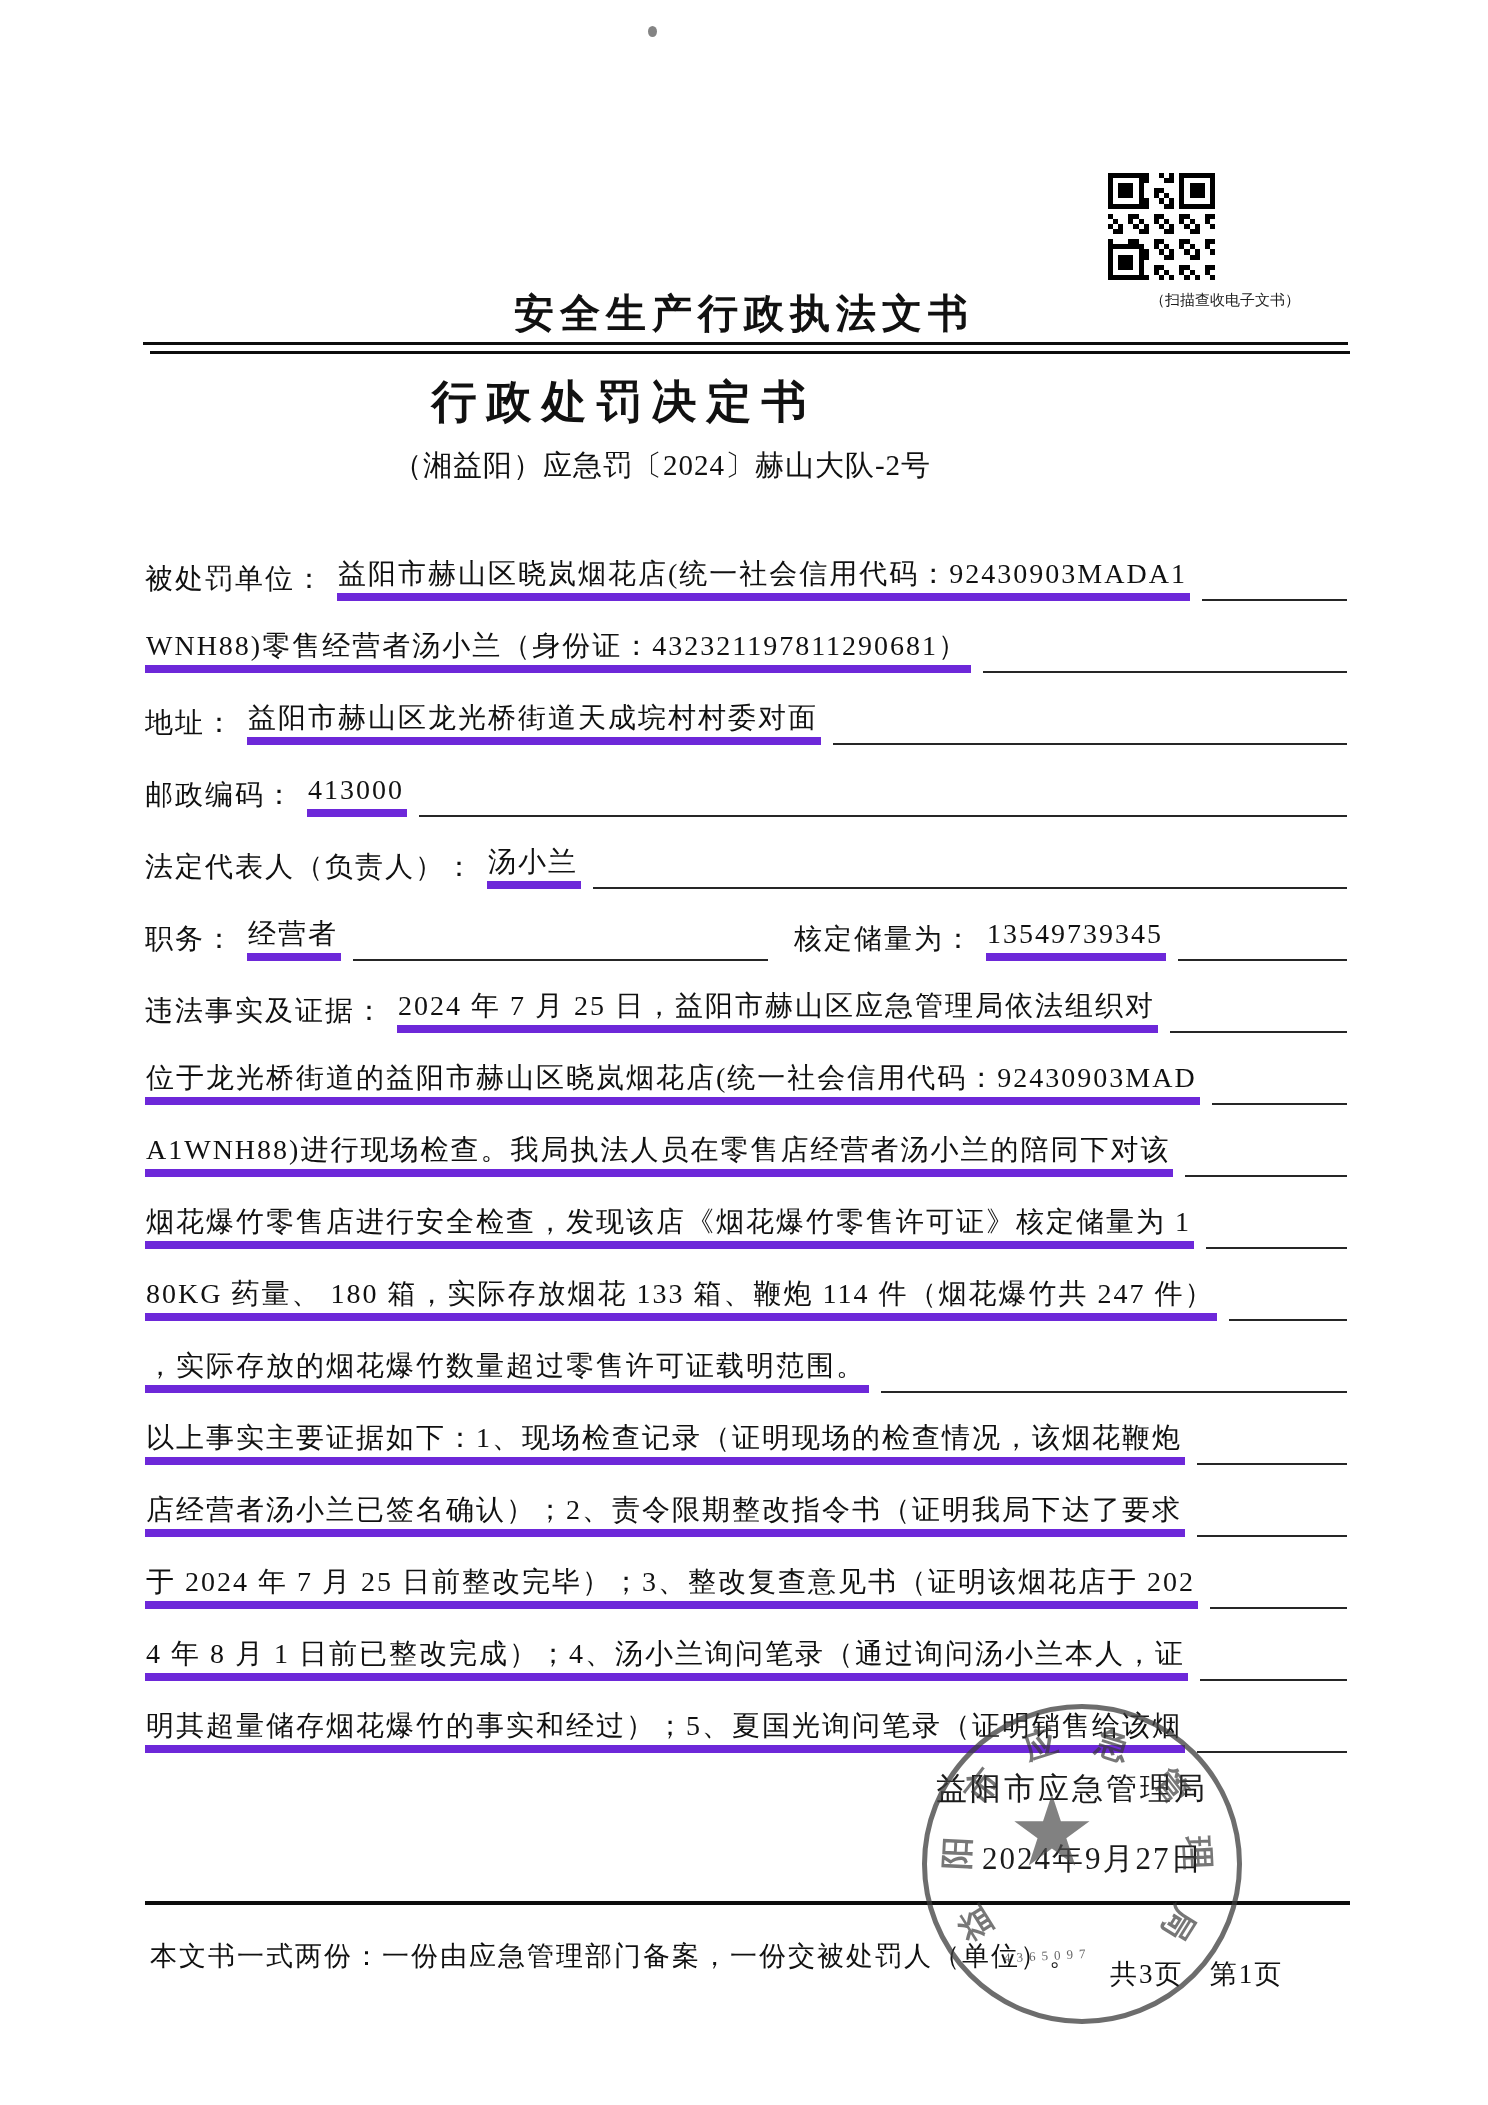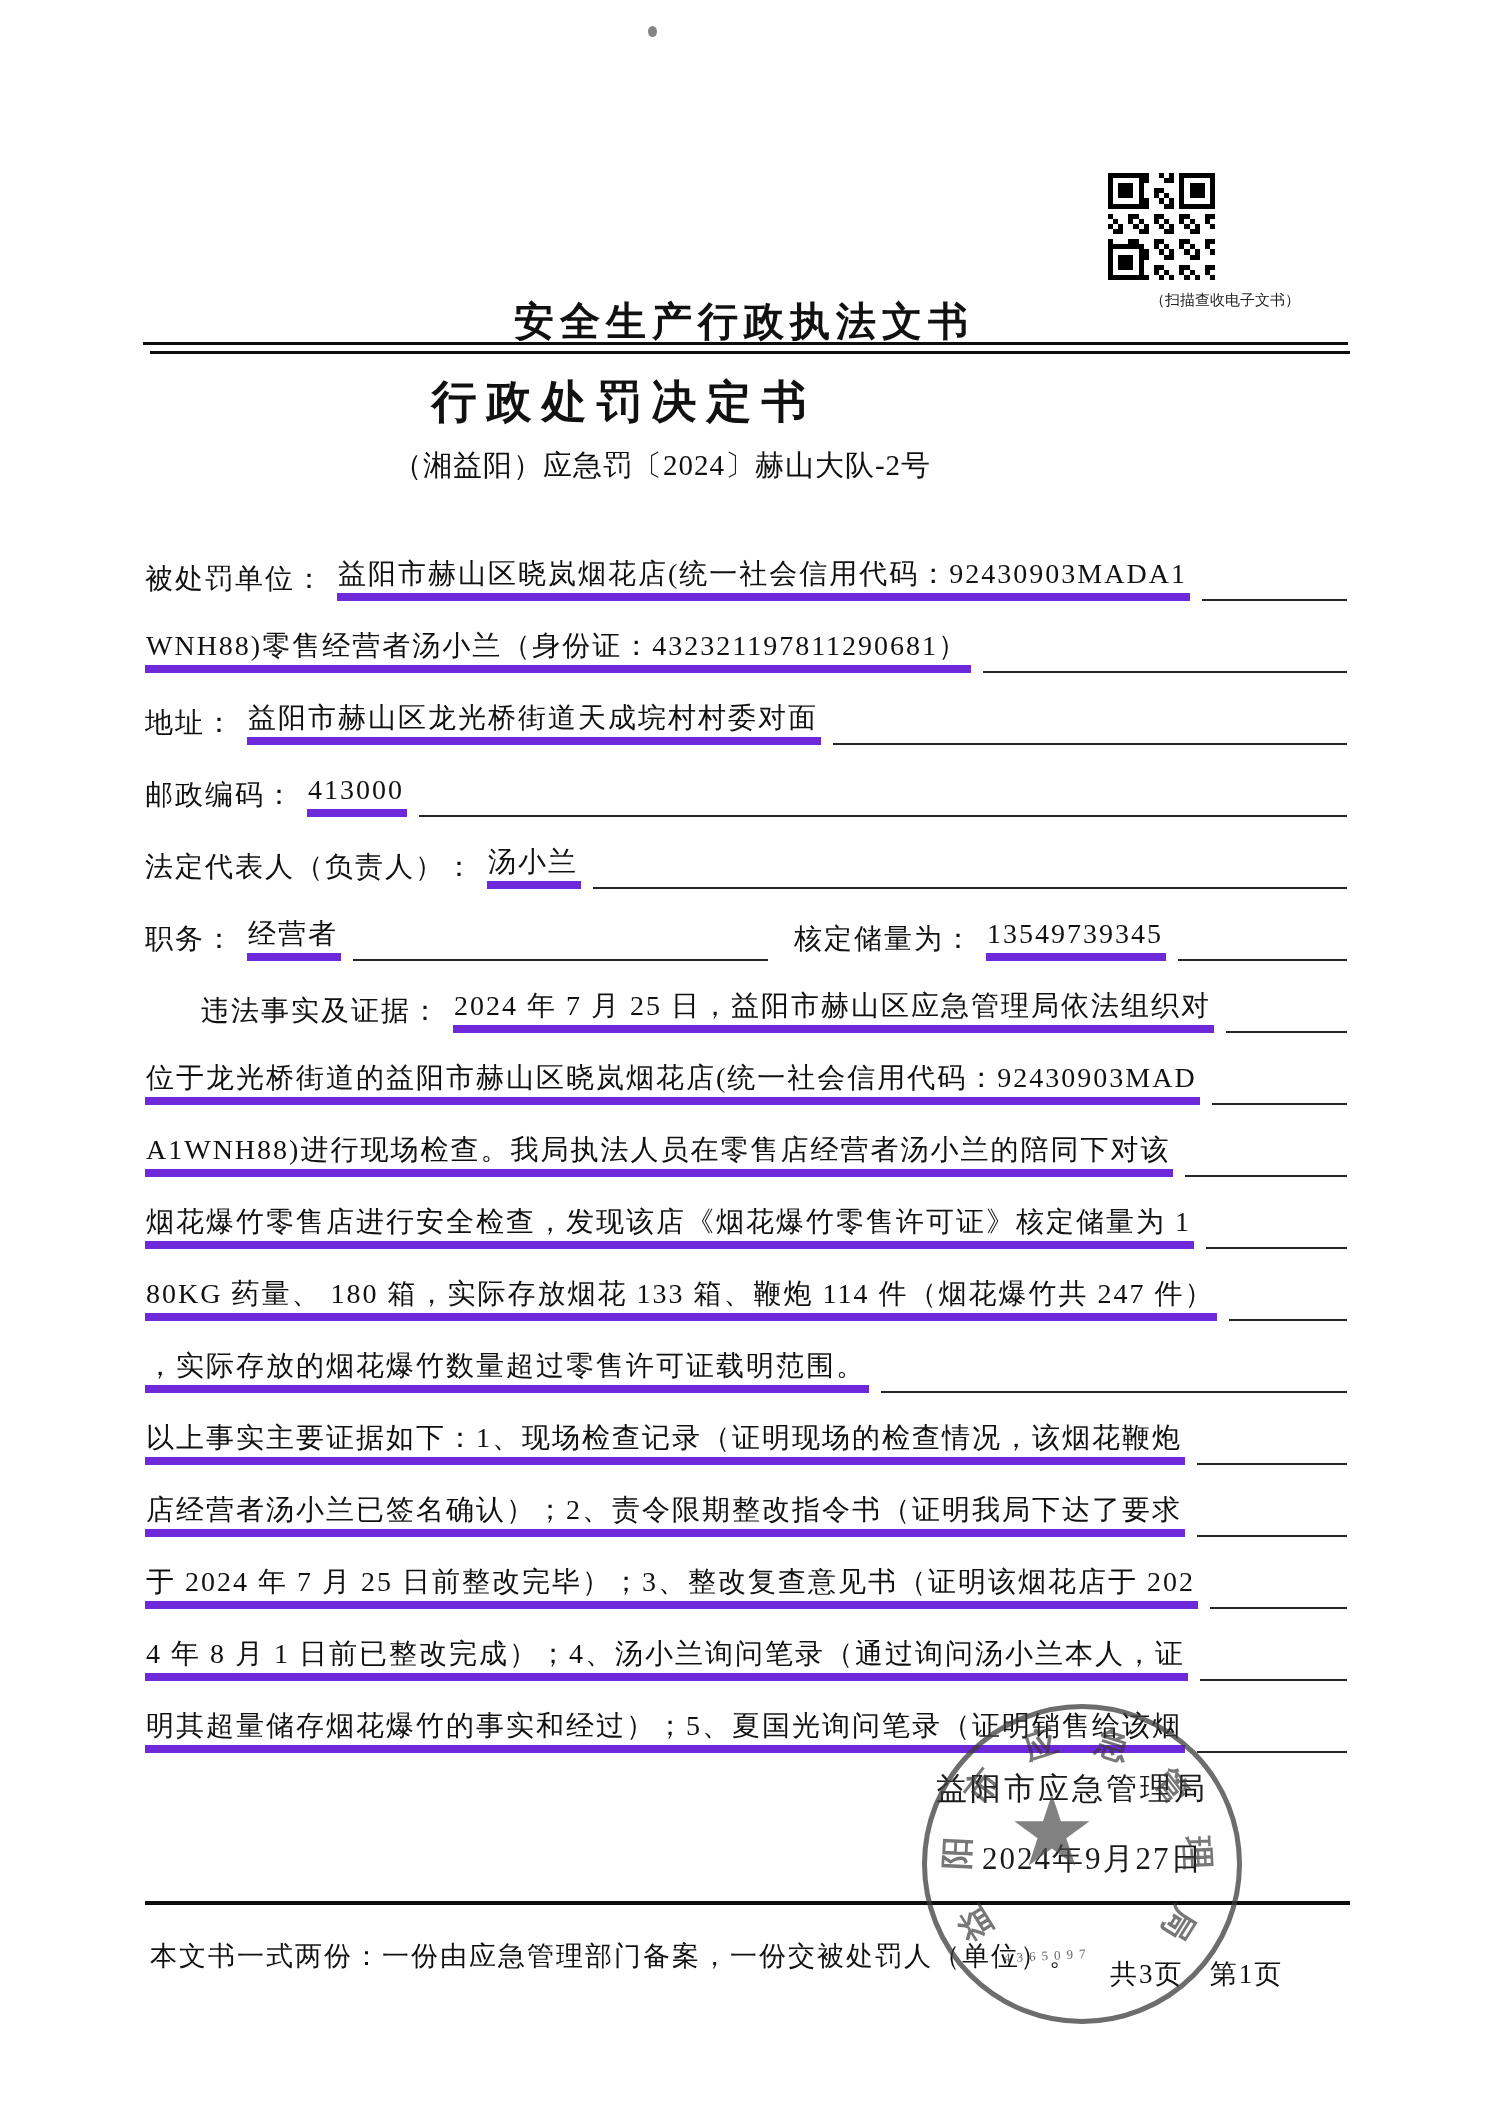--- a/index.html
+++ b/index.html
@@ -12,35 +12,35 @@
 
   
   .artifact-dot{left:648px;top:26px;width:9px;height:11px;background:#6f6f6f;border-radius:50%;opacity:.85;}
 
   
   .qr{left:1108px;top:173px;width:107px;height:107px;}
   .qr svg{display:block;width:107px;height:107px;}
   .qr-caption{left:1134px;top:291px;width:182px;text-align:center;font-size:15px;color:#1c1c1c;letter-spacing:0px;}
 
   
-  .doc-class{left:0;top:286px;width:1488px;text-align:center;font-size:40px;font-weight:bold;letter-spacing:6px;margin-top:8px;}
+  .doc-class{left:0;top:286px;width:1488px;text-align:center;font-size:40px;font-weight:bold;letter-spacing:6px;}
   .rule-a{left:143px;top:342px;width:1205px;height:3px;background:#0d0d0d;}
   .rule-b{left:150px;top:351px;width:1200px;height:3px;background:#0d0d0d;}
   .doc-title{left:0;top:372px;width:1248px;text-align:center;font-size:45px;font-weight:bold;letter-spacing:10px;}
   .doc-number{left:0;top:446px;width:1324px;text-align:center;font-size:29px;letter-spacing:1px;}
 
   
   .text-block{left:145px;top:529px;width:1202px;font-size:28px;line-height:1.25;letter-spacing:2px;}
   .pline{display:flex;align-items:flex-end;height:72px;gap:12px;}
   .plabel{white-space:nowrap;padding-bottom:5px;}
   .ptext{white-space:nowrap;border-bottom:8px solid #6d28d9;padding:0 3px 2px 1px;}
   .pfill{flex:1;height:6px;border-bottom:2px solid #262626;}
   .pfill-mid{width:415px;height:6px;border-bottom:2px solid #262626;margin-right:14px;}
   .pprefix{white-space:nowrap;padding-bottom:5px;}
-  .pprefix.indent{margin-left:56px;}
+  .pprefix.indent{}
 
   
   .footer-rule{left:145px;top:1901px;width:1205px;height:4px;background:#0d0d0d;}
   .footer-note{left:150px;top:1918px;font-size:27px;letter-spacing:2px;z-index:2;margin-top:20px;}
   .page-info{left:1110px;top:1956px;font-size:27px;letter-spacing:2px;z-index:2;}
 
   
   .seal-name{left:936px;top:1768px;font-size:31px;letter-spacing:3px;color:#1b1b1b;z-index:3;}
   .seal-date{left:982px;top:1838px;font-size:31px;letter-spacing:2px;color:#1b1b1b;z-index:3;}
   .seal{left:900px;top:1686px;width:360px;height:360px;z-index:4;pointer-events:none;}

